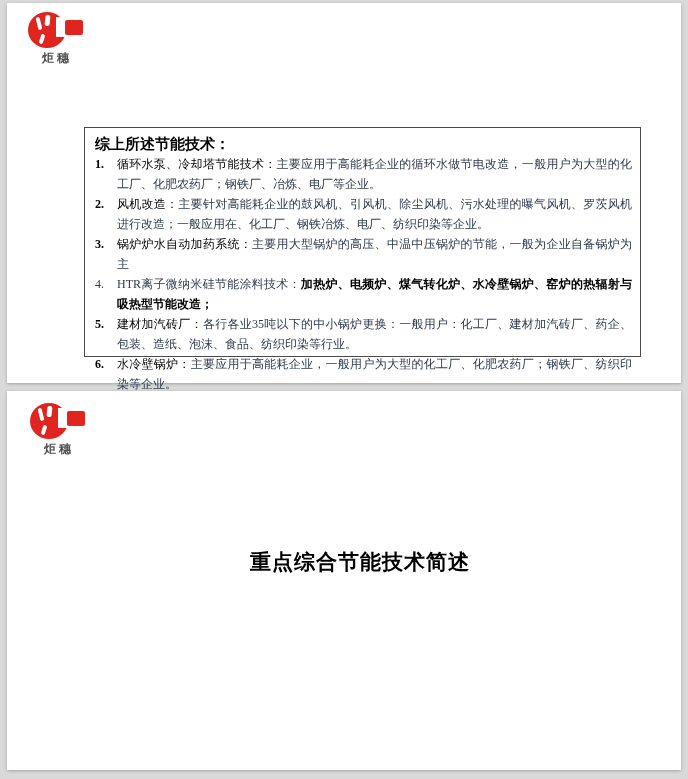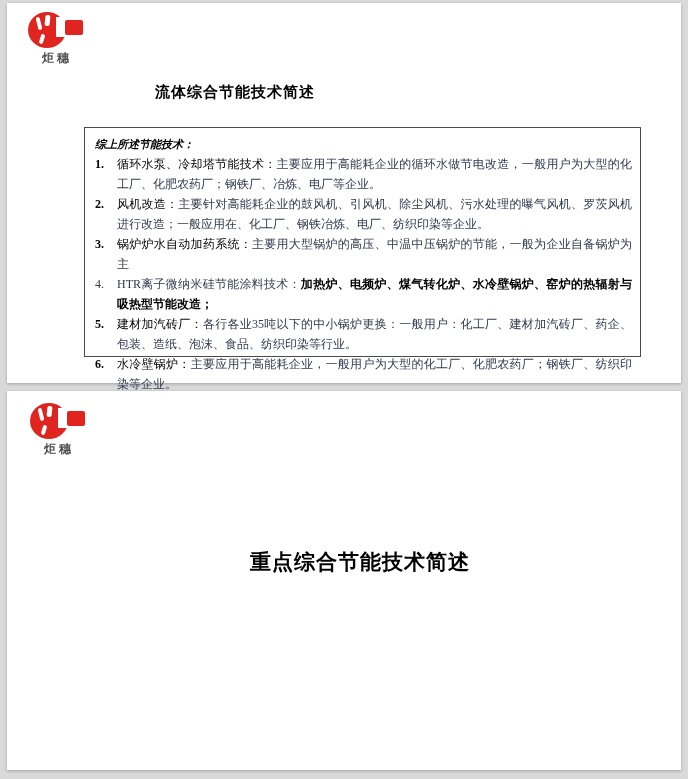--- a/index.html
+++ b/index.html
@@ -61,23 +61,22 @@
     position:absolute; left:148px; top:80px;
     font-size:15px; font-weight:bold; color:#000000;
     letter-spacing:1px;
   }
   .content-box {
     position:absolute; left:77px; top:124px; width:557px; height:230px;
     border:1px solid #4a4a4a;
     padding:6px 8px 4px 10px;
   }
   .box-header {
-    font-size:11px; font-weight:bold; color:#000000;
+    font-size:15px; font-weight:bold; color:#000000;
     line-height:20px;
-    font-style:italic;
   }
   .item-row {
     display:flex;
     font-size:12px; line-height:20px;
     color:#2f3a4e;
   }
   .item-num {
     width:22px; flex:0 0 22px;
     font-weight:bold; color:#000000;
   }
@@ -107,21 +106,20 @@
       <div class="logo-circle"></div>
       <div class="logo-stroke1"></div>
       <div class="logo-stroke2"></div>
       <div class="logo-stroke3"></div>
       <div class="logo-cut"></div>
       <div class="logo-square"></div>
     </div>
     <div class="logo-text">炬穗</div>
   </div>
 
-  <div class="slide1-title">流体综合节能技术简述</div>
 
   <div class="content-box">
     <div class="box-header">综上所述节能技术：</div>
 
     <div class="item-row">
       <span class="item-num">1.</span>
       <span class="item-text"><span class="item-lead">循环水泵、冷却塔节能技术：</span><span class="item-body">主要应用于高能耗企业的循环水做节电改造，一般用户为大型的化工厂、化肥农药厂；钢铁厂、冶炼、电厂等企业。</span></span>
     </div>
 
     <div class="item-row">

